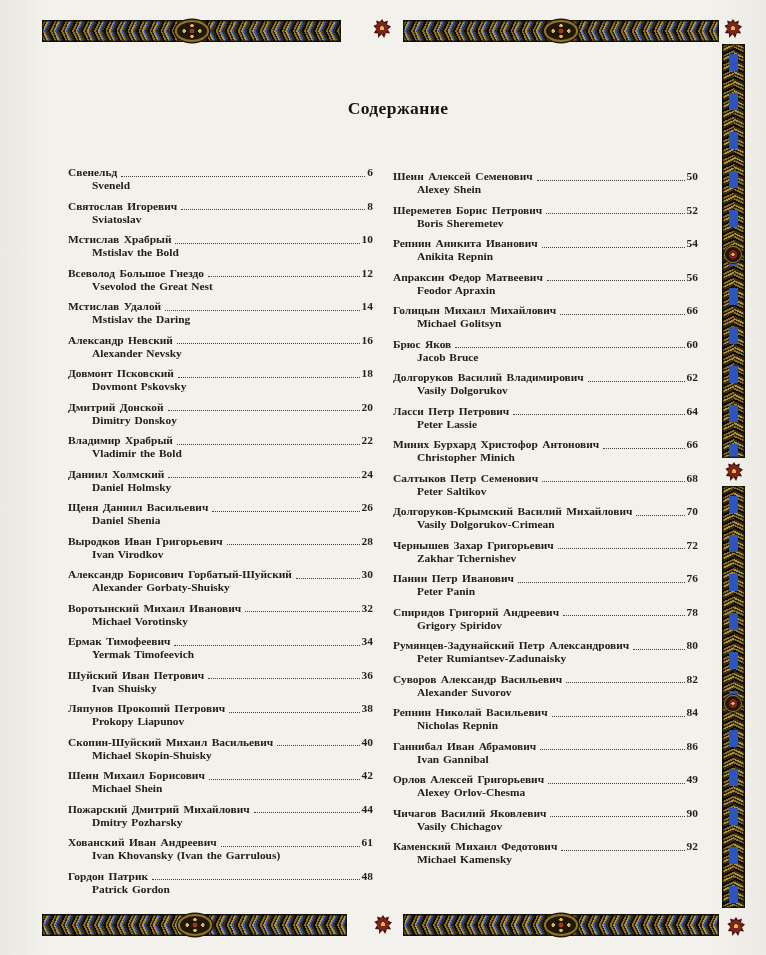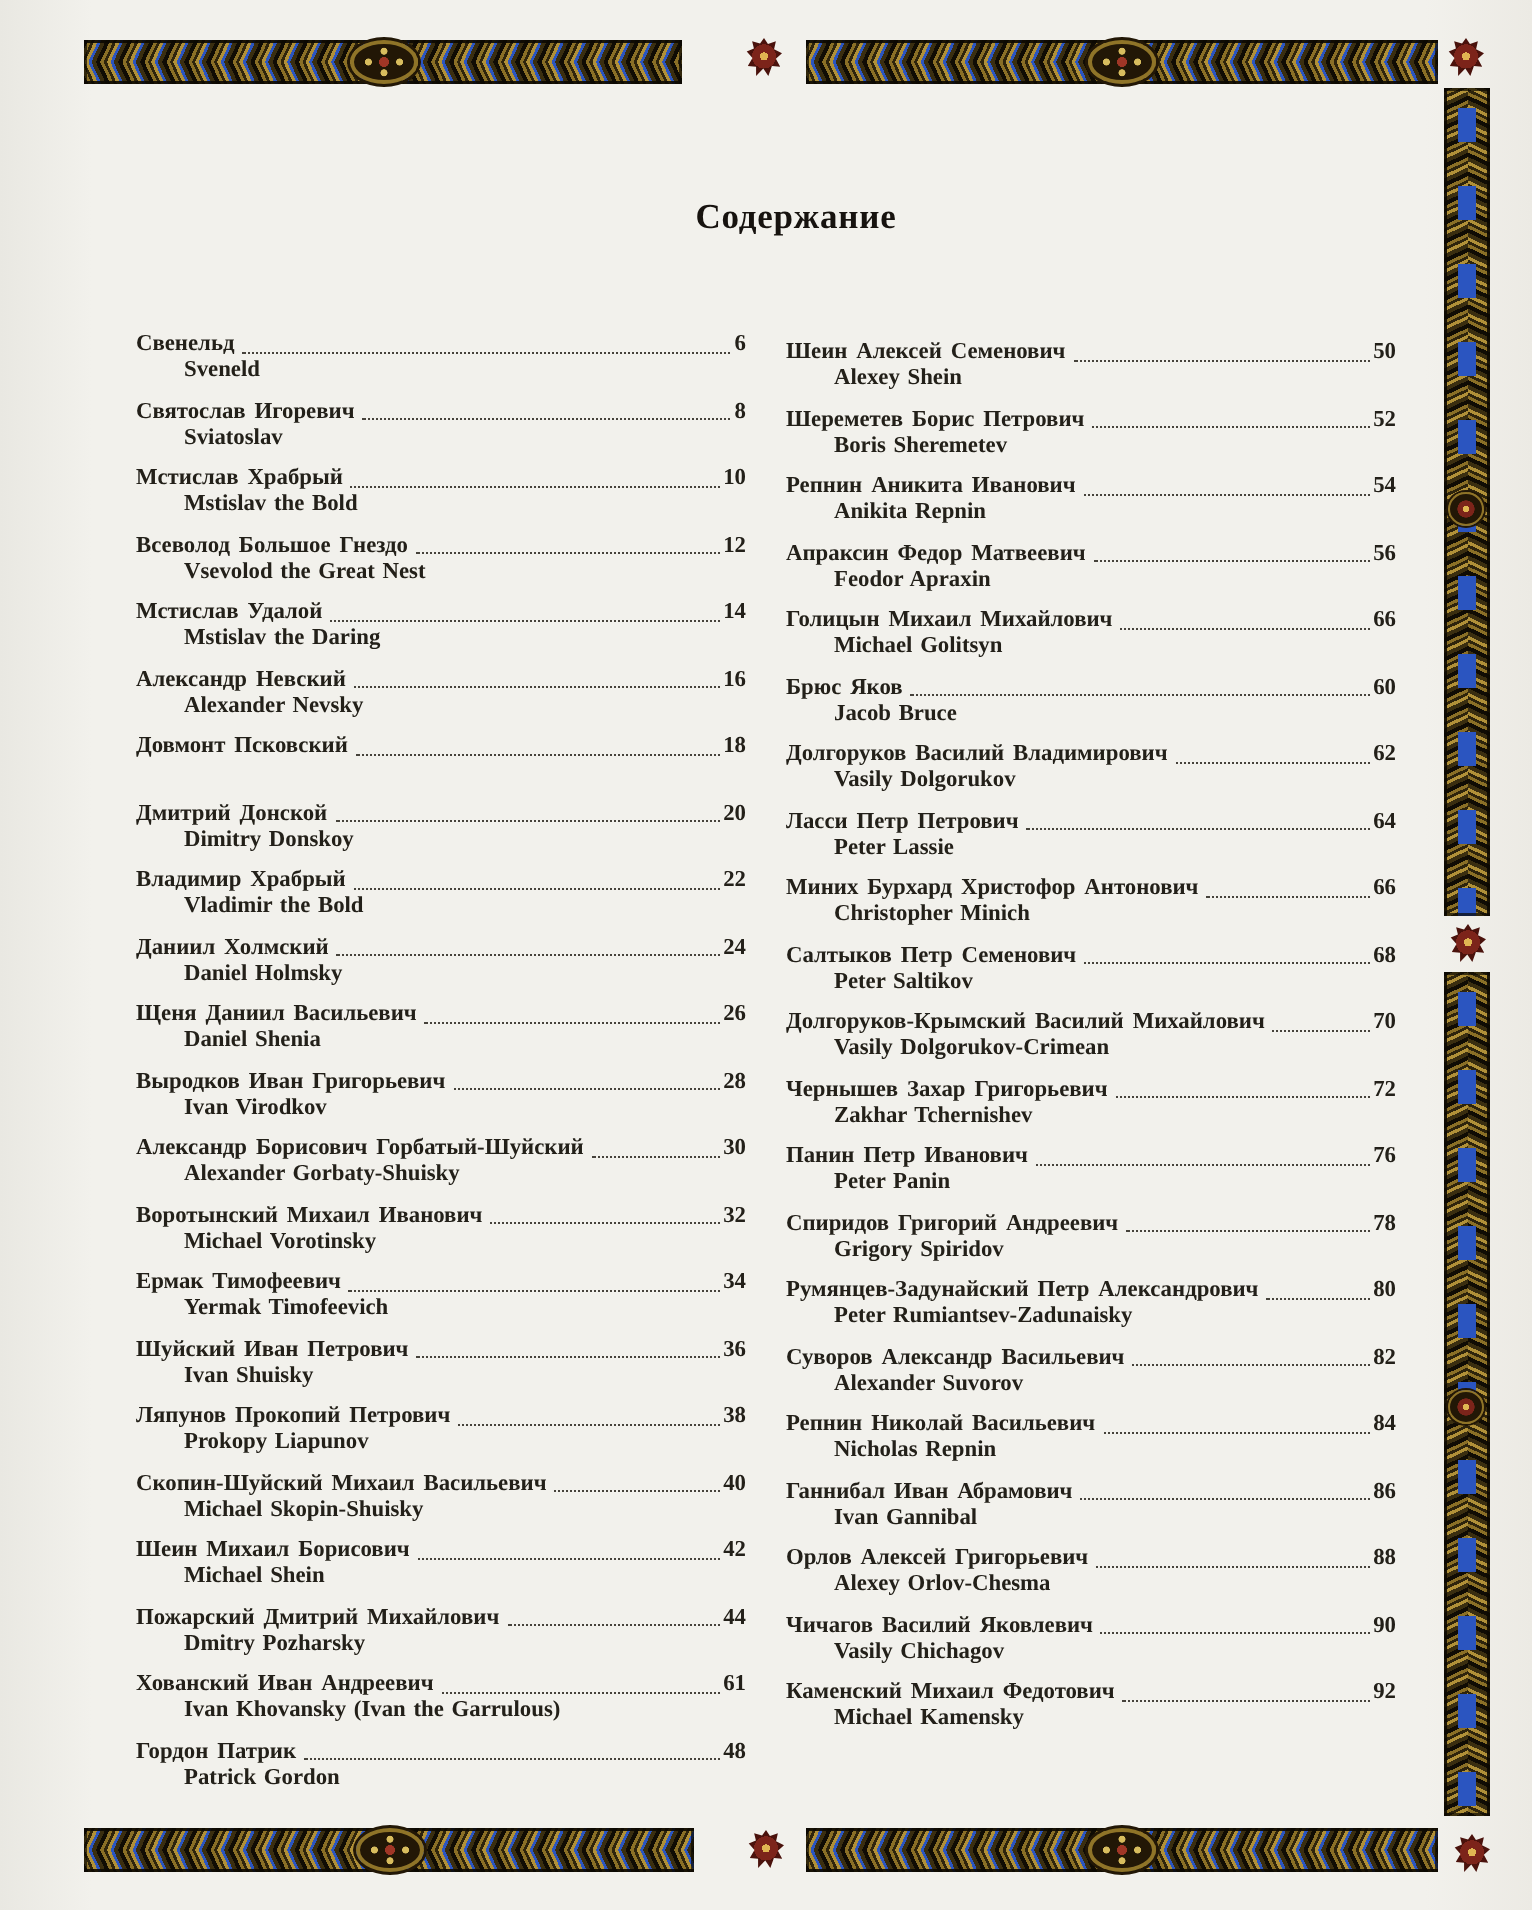--- a/index.html
+++ b/index.html
@@ -175,20 +175,21 @@
         </div>
         <div class="en">Alexander Nevsky</div>
       </div>
 
       <div class="entry">
         <div class="ru-line">
           <span class="ru">Довмонт Псковский</span>
           <span class="leader"></span>
           <span class="pg">18</span>
         </div>
+        <div class="en">Dovmont Pskovsky</div>
       </div>
 
       <div class="entry">
         <div class="ru-line">
           <span class="ru">Дмитрий Донской</span>
           <span class="leader"></span>
           <span class="pg">20</span>
         </div>
         <div class="en">Dimitry Donskoy</div>
       </div>
@@ -482,21 +483,21 @@
           <span class="leader"></span>
           <span class="pg">86</span>
         </div>
         <div class="en">Ivan Gannibal</div>
       </div>
 
       <div class="entry">
         <div class="ru-line">
           <span class="ru">Орлов Алексей Григорьевич</span>
           <span class="leader"></span>
-          <span class="pg">88</span>
+          <span class="pg">49</span>
         </div>
         <div class="en">Alexey Orlov-Chesma</div>
       </div>
 
       <div class="entry">
         <div class="ru-line">
           <span class="ru">Чичагов Василий Яковлевич</span>
           <span class="leader"></span>
           <span class="pg">90</span>
         </div>

